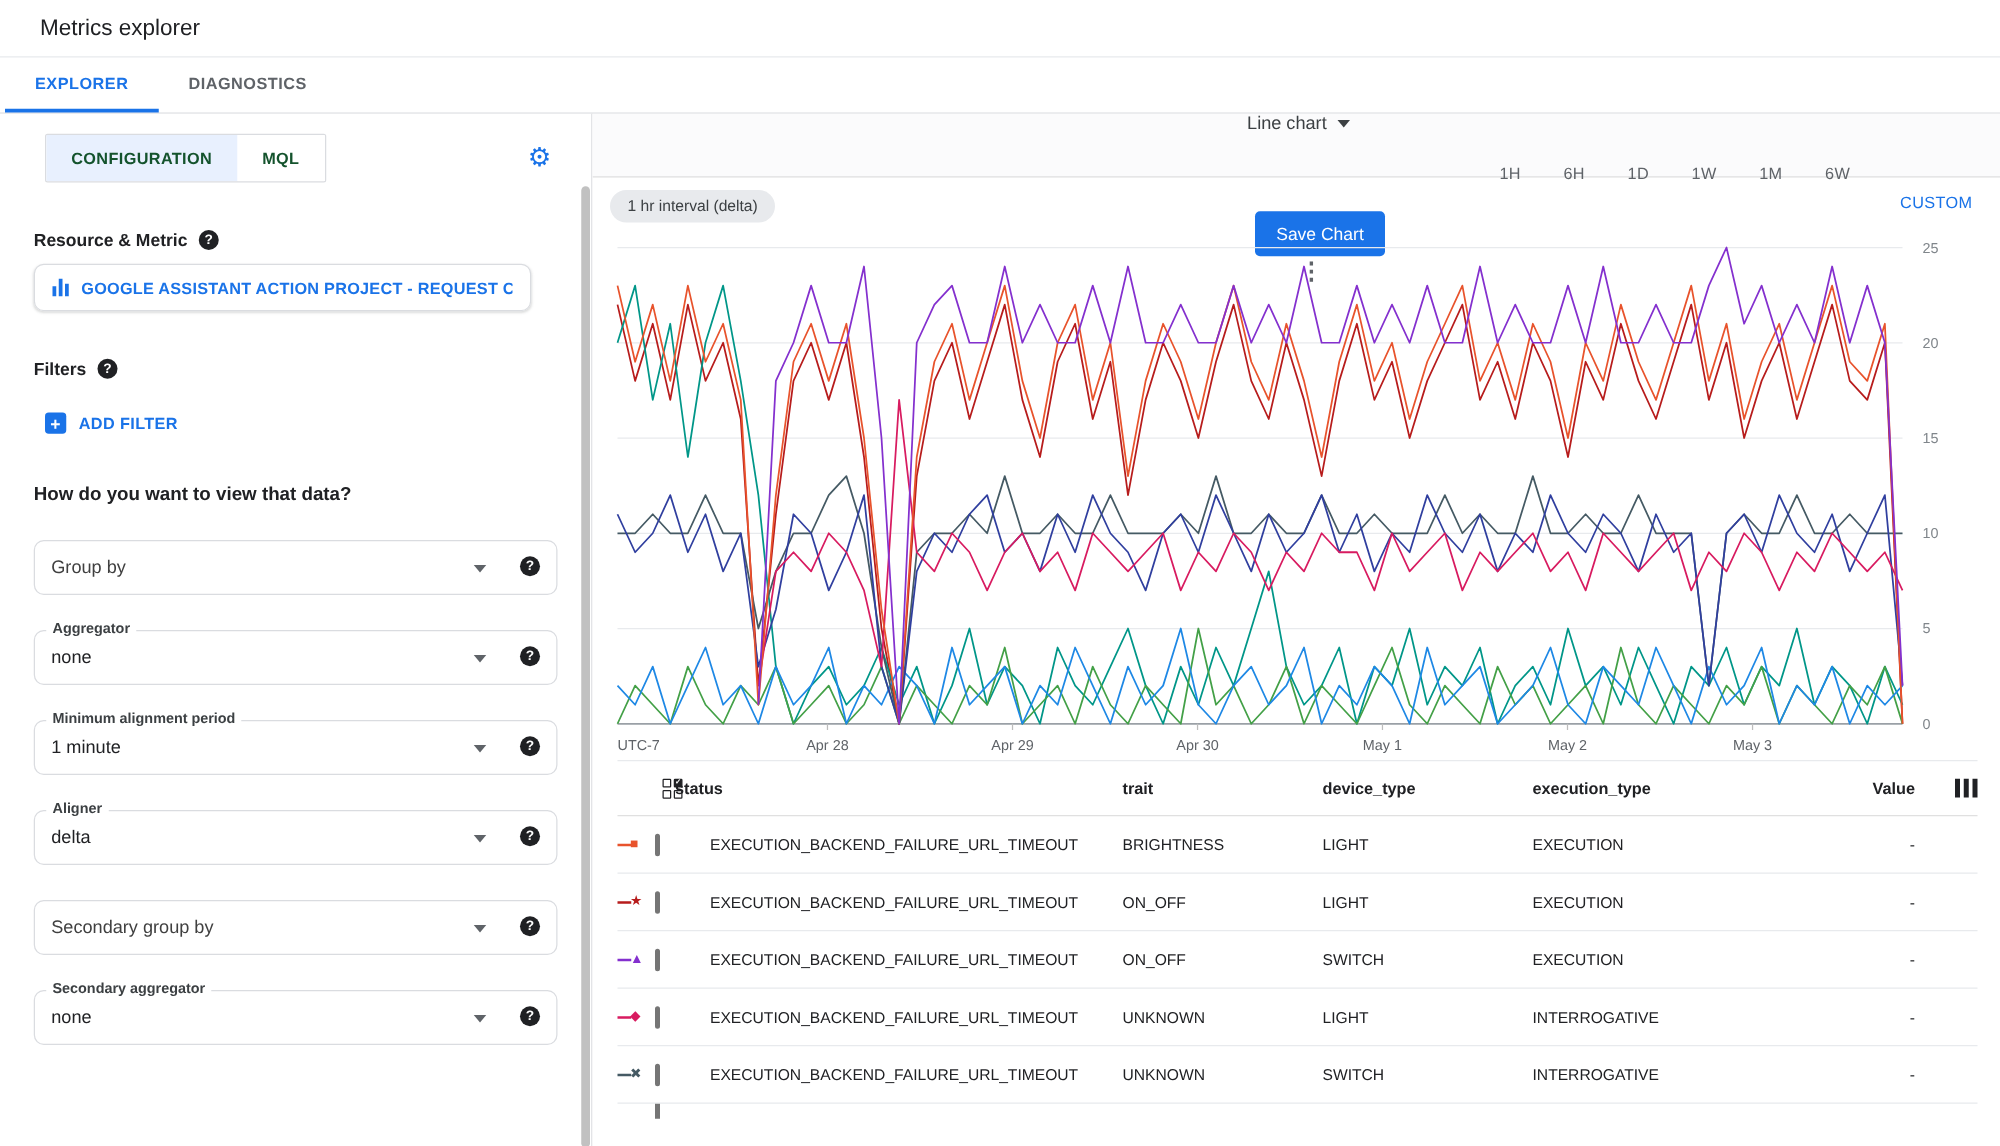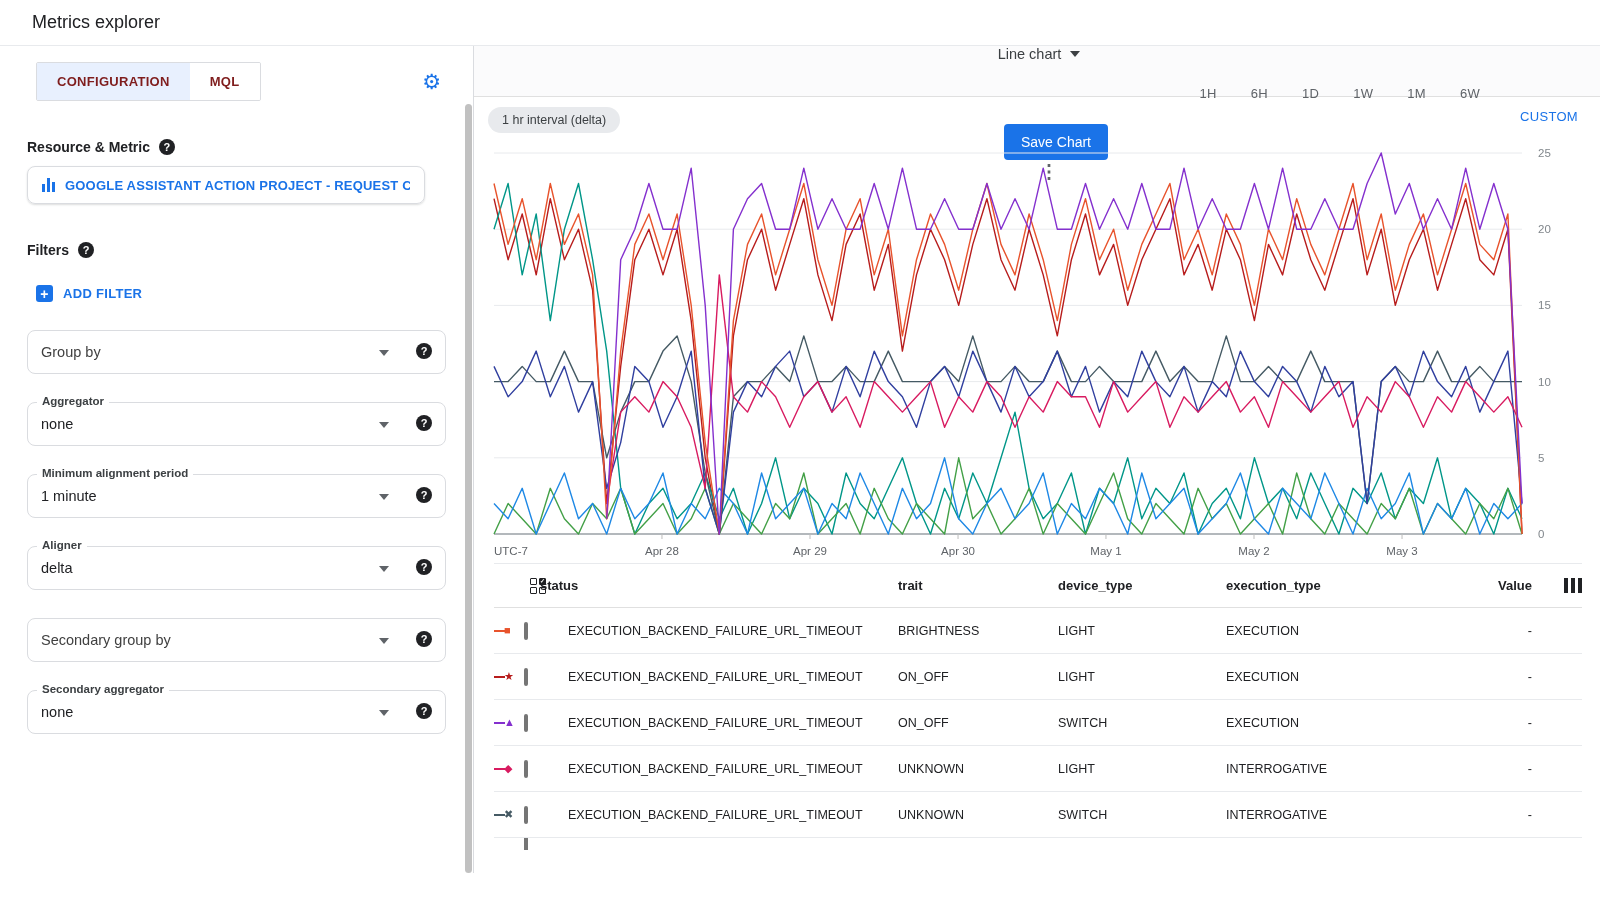--- a/index.html
+++ b/index.html
@@ -13,21 +13,21 @@
        color:#5f6368;border-bottom:3px solid transparent;cursor:pointer;}
   .tab.active{color:#1a73e8;border-bottom-color:#1a73e8;}
   
   .main{display:flex;height:827px;}
   .left{width:473px;min-width:473px;border-right:1px solid #dadce0;position:relative;overflow:hidden;background:#fff;}
   .vscroll{position:absolute;top:58px;right:1px;bottom:0;width:7px;background:#c1c1c1;border-radius:4px;}
   .right{flex:1;position:relative;background:#fff;overflow:hidden;}
   
   .segrow{display:flex;align-items:center;margin:16px 20px 0 36px;}
   .segctl{display:inline-flex;border:1px solid #dadce0;border-radius:2px;overflow:hidden;}
-  .seg{padding:11px 20px;font-size:13px;font-weight:bold;letter-spacing:.3px;color:#7f1d1d;background:#fff;cursor:pointer;}
+  .seg{padding:11px 20px;font-size:13px;font-weight:bold;letter-spacing:.3px;color:#14532d;background:#fff;cursor:pointer;}
   .seg.sel{background:#e8f0fe;}
   .gear{margin-left:auto;margin-right:12px;font-size:21px;color:#1a73e8;cursor:pointer;line-height:1;}
   .sectlabel{display:flex;align-items:center;gap:9px;margin:38px 27px 0;font-size:14px;font-weight:bold;color:#202124;}
   .helpdot{display:inline-flex;align-items:center;justify-content:center;width:16px;height:16px;border-radius:50%;
            background:#202124;color:#fff;font-size:11px;font-weight:bold;flex:0 0 auto;cursor:pointer;}
   .chip-metric{margin:11px 27px 0;height:38px;border:1px solid #dadce0;border-radius:8px;display:flex;align-items:center;
            gap:10px;padding:0 14px;box-shadow:0 1px 2px rgba(60,64,67,.18);cursor:pointer;max-width:398px;box-sizing:border-box;}
   .chip-metric .txt{color:#1a73e8;font-size:13px;font-weight:bold;letter-spacing:.2px;white-space:nowrap;overflow:hidden;}
   .baricon{display:flex;align-items:flex-end;gap:2px;height:14px;flex:0 0 auto;}
   .baricon i{display:block;width:3px;background:#1a73e8;}
@@ -82,20 +82,24 @@
 </style>
 </head>
 <body>
 
 <div class="app">
 
   <div class="titlebar">
     <h1>Metrics explorer</h1>
   </div>
 
+  <div class="tabbar">
+    <div class="tab active">EXPLORER</div>
+    <div class="tab">DIAGNOSTICS</div>
+  </div>
 
   <div class="main">
 
     <div class="left">
       <div class="segrow">
         <div class="segctl">
           <div class="seg sel">CONFIGURATION</div>
           <div class="seg">MQL</div>
         </div>
         <span class="gear">⚙</span>
@@ -118,20 +122,21 @@
       <div class="sectlabel">
         <span>Filters</span>
         <span class="helpdot">?</span>
       </div>
 
       <div class="addfilter">
         <span class="addbox">+</span>
         <span>ADD FILTER</span>
       </div>
 
+      <div class="viewhead">How do you want to view that data?</div>
 
       <div class="fields">
         <div class="field">
           <span class="fph">Group by</span>
           <span class="caret"></span>
           <span class="helpdot fieldhelp">?</span>
         </div>
 
         <div class="field">
           <span class="flabel">Aggregator</span>

